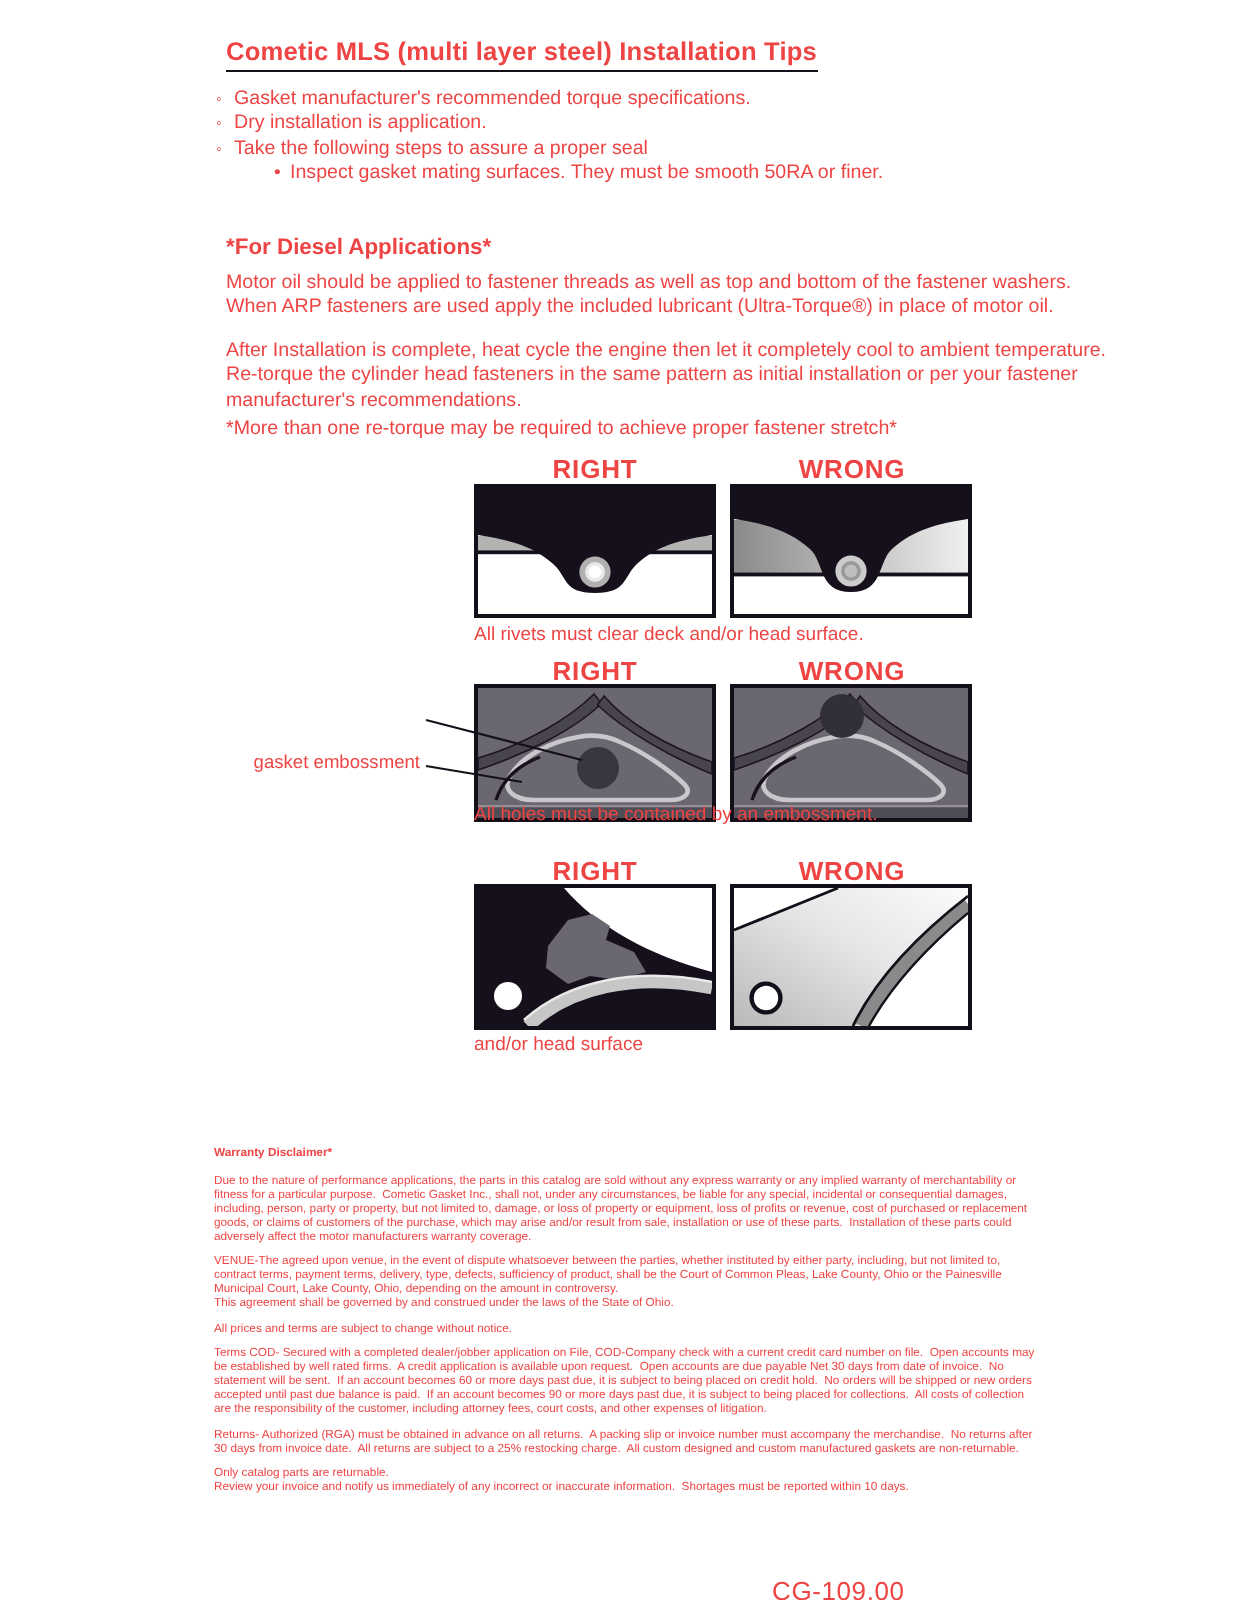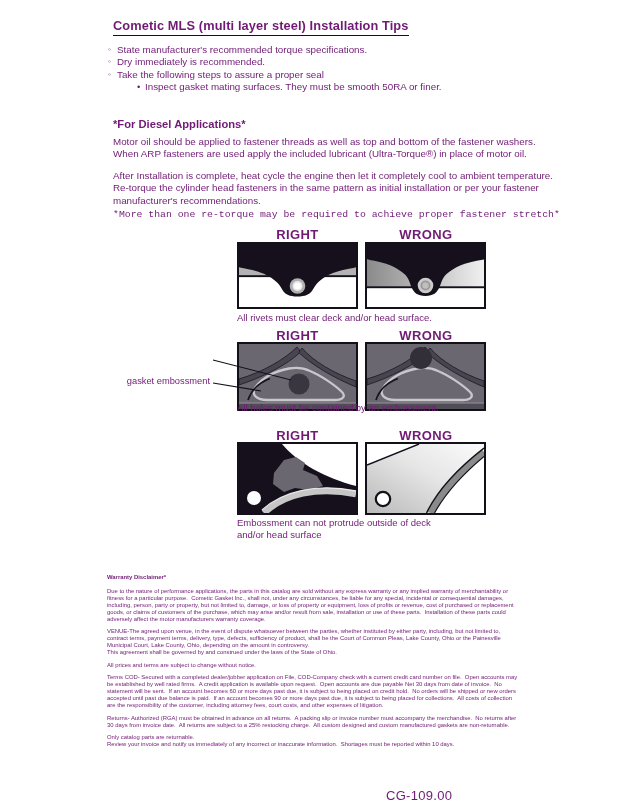--- a/index.html
+++ b/index.html
@@ -1,17 +1,17 @@
 <!DOCTYPE html>
 <html><head>
 <meta charset="utf-8">
 <style>
   html,body{margin:0;padding:0;background:#fff;}
   .page{position:relative;width:618px;height:800px;background:#ffffff;
-        font-family:"Liberation Sans",sans-serif;color:#701a75;overflow:hidden;}
+        font-family:"Liberation Sans",sans-serif;color:#ef4444;overflow:hidden;}
   .title{position:absolute;left:113px;top:18px;font-size:12.8px;font-weight:700;
          border-bottom:1.6px solid #14101a;padding-bottom:1.5px;letter-spacing:.1px;}
   .bullets{position:absolute;left:108px;top:44px;width:470px;font-size:9.8px;line-height:12.3px;}
   .b{position:relative;padding-left:9px;}
   .b::before{content:"◦";position:absolute;left:0;top:0;font-size:8px;}
   .sb{position:relative;margin-left:29px;padding-left:8px;}
   .sb::before{content:"•";position:absolute;left:0;top:0;font-size:9.5px;}
   .h2{position:absolute;font-size:11.2px;font-weight:700;text-align:center;}
   p.body{position:absolute;font-size:9.8px;line-height:12.3px;margin:0;}
   .flabel{position:absolute;width:121px;text-align:center;font-weight:700;
@@ -27,30 +27,30 @@
   .footer{position:absolute;left:386px;top:788px;font-size:13px;letter-spacing:.3px;}
 </style>
 </head>
 <body>
 
 <div class="page">
 
   <div class="title">Cometic MLS (multi layer steel) Installation Tips</div>
 
   <div class="bullets">
-    <div class="b"><span>State manufacturer's recommended torque specifications.</span></div>
-    <div class="b"><span>Dry immediately is recommended.</span></div>
+    <div class="b"><span>Gasket manufacturer's recommended torque specifications.</span></div>
+    <div class="b"><span>Dry installation is application.</span></div>
     <div class="b"><span>Take the following steps to assure a proper seal</span></div>
     <div class="sb"><span>Inspect gasket mating surfaces.  They must be smooth 50RA or finer.</span></div>
   </div>
 
   <div class="h2" style="left:113px;top:118px;">*For Diesel Applications*</div>
   <p class="body" style="left:113px;top:170px;width:440px;">After Installation is complete, heat cycle the engine then let it completely cool to ambient temperature. Re-torque the cylinder head fasteners in the same pattern as initial installation or per your fastener manufacturer's recommendations.</p>
   <p class="body" style="left:113px;top:136px;width:448px;">Motor oil should be applied to fastener threads as well as top and bottom of the fastener washers. When ARP fasteners are used apply the included lubricant (Ultra-Torque®) in place of motor oil.</p>
-  <p class="body" style="left:113px;top:209px;width:448px;font-family:Liberation Mono, monospace;">*More than one re-torque may be required to achieve proper fastener stretch*</p>
+  <p class="body" style="left:113px;top:209px;width:448px;">*More than one re-torque may be required to achieve proper fastener stretch*</p>
 
   <div class="flabel" style="left:237px;top:227px;">RIGHT</div>
   <div class="flabel" style="left:365px;top:227px;width:122px;">WRONG</div>
 
   <div class="panel" style="left:237px;top:242px;">
     <svg width="117" height="63" viewBox="0 0 117 63">
       <rect width="117" height="63" fill="#ffffff"></rect>
       <rect y="24" width="117" height="8.5" fill="#b3b3b3"></rect>
       <rect y="31.2" width="117" height="1.9" fill="#16101c"></rect>
       <path d="M0,0 H117 V23.5 C97,26.5 88,30.5 80,37.5 C72.5,44 75,52.5 58.5,52.5 C42,52.5 45,44 37,37.5 C29,30.5 20,26.5 0,23.5 Z" fill="#16101c"></path>
@@ -140,21 +140,20 @@
       <rect width="117" height="69" fill="#ffffff"></rect>
       <path d="M0,21 C20,13 40,5 52,0 L117,0 L117,9 C92,29 72,48 62,69 L0,69 Z" fill="url(#g3w)"></path>
       <path d="M0,21 C20,13 40,5 52,0" fill="none" stroke="#14101a" stroke-width="1.4"></path>
       <path d="M63.5,69 C74,48 93,27 117,8" fill="none" stroke="#8a8a8a" stroke-width="7"></path>
       <path d="M59.5,69 C70,47 90,25 117,4" fill="none" stroke="#14101a" stroke-width="1.4"></path>
       <path d="M67.5,69 C78,50 96,30 117,12.5" fill="none" stroke="#14101a" stroke-width="1.2"></path>
       <circle cx="16" cy="55" r="7.2" fill="#ffffff" stroke="#14101a" stroke-width="2.2"></circle>
     </svg>
   </div>
   <div class="caption" style="left:237px;top:517px;width:230px;">
-    <div>Embossment can not protrude outside of deck</div>
     <div>and/or head surface</div>
   </div>
 
   <div class="disc">
     <div class="dh">Warranty Disclaimer*</div>
     <p>Due to the nature of performance applications, the parts in this catalog are sold without any express warranty or any implied warranty of merchantability or fitness for a particular purpose.  Cometic Gasket Inc., shall not, under any circumstances, be liable for any special, incidental or consequential damages, including, person, party or property, but not limited to, damage, or loss of property or equipment, loss of profits or revenue, cost of purchased or replacement goods, or claims of customers of the purchase, which may arise and/or result from sale, installation or use of these parts.  Installation of these parts could adversely affect the motor manufacturers warranty coverage.</p>
     <p>VENUE-The agreed upon venue, in the event of dispute whatsoever between the parties, whether instituted by either party, including, but not limited to, contract terms, payment terms, delivery, type, defects, sufficiency of product, shall be the Court of Common Pleas, Lake County, Ohio or the Painesville Municipal Court, Lake County, Ohio, depending on the amount in controversy.
 This agreement shall be governed by and construed under the laws of the State of Ohio.</p>
     <p>All prices and terms are subject to change without notice.</p>
     <p>Terms COD- Secured with a completed dealer/jobber application on File, COD-Company check with a current credit card number on file.  Open accounts may be established by well rated firms.  A credit application is available upon request.  Open accounts are due payable Net 30 days from date of invoice.  No statement will be sent.  If an account becomes 60 or more days past due, it is subject to being placed on credit hold.  No orders will be shipped or new orders accepted until past due balance is paid.  If an account becomes 90 or more days past due, it is subject to being placed for collections.  All costs of collection are the responsibility of the customer, including attorney fees, court costs, and other expenses of litigation.</p>

